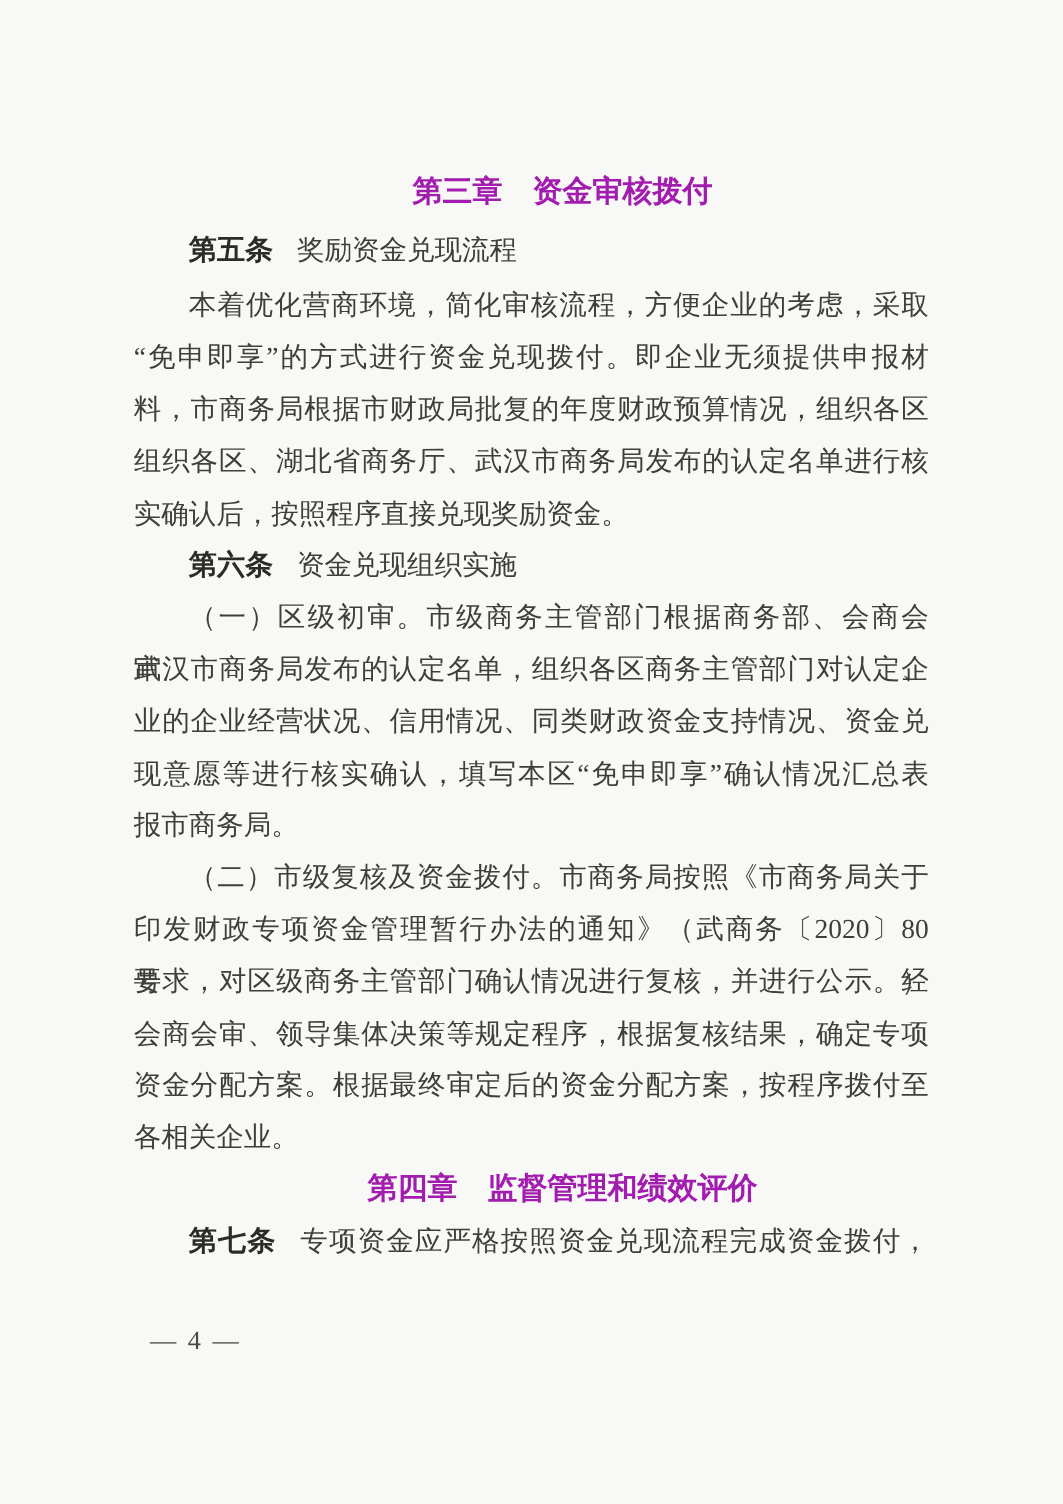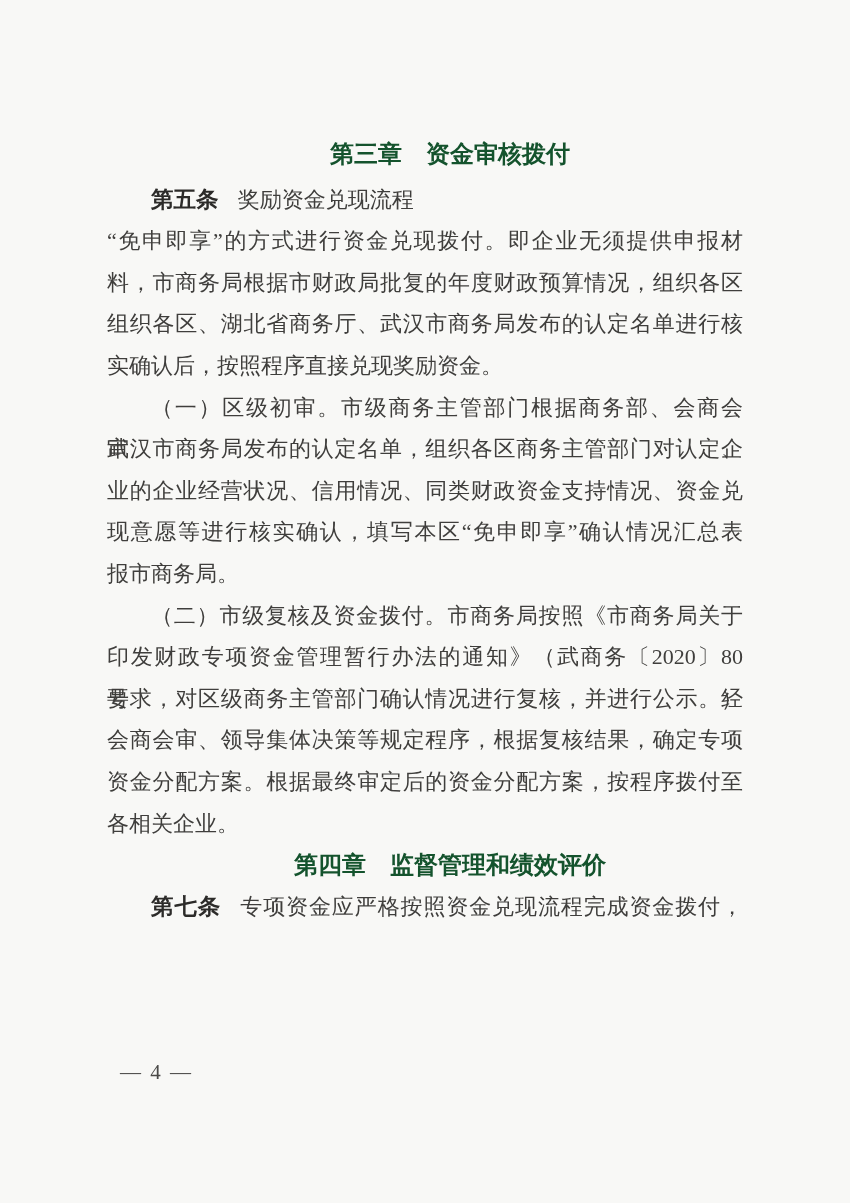--- a/index.html
+++ b/index.html
@@ -32,21 +32,21 @@
   }
   .indent { text-indent: 44px; }
   .sp4 { margin-top: 4px; }
   .sp3 { margin-top: 3px; }
   .chapter {
     text-align: center;
     text-align-last: center;
     font-family: "Liberation Sans", "DejaVu Sans", sans-serif;
     font-weight: bold;
     font-size: 24px;
-    color: #14532d;
+    color: #a21caf;
     margin-left: 50px;
   }
   .art-label {
     font-family: "Liberation Sans", "DejaVu Sans", sans-serif;
     font-weight: bold;
     font-size: 22.5px;
     color: #2c2b29;
     margin-right: 0.85em;
     text-align: center;
   }
@@ -67,25 +67,29 @@
 <div class="page">
   <div class="doc">
 
 
     <div class="line chapter sp4">第三章　资金审核拨付</div>
 
     <div class="line art-lead sp4">
       <span class="art-label">第五条</span><span>奖励资金兑现流程</span>
     </div>
 
+    <div class="line fill indent sp3">本着优化营商环境，简化审核流程，方便企业的考虑，采取</div>
     <div class="line fill">“免申即享”的方式进行资金兑现拨付。即企业无须提供申报材</div>
     <div class="line fill">料，市商务局根据市财政局批复的年度财政预算情况，组织各区</div>
     <div class="line fill">组织各区、湖北省商务厅、武汉市商务局发布的认定名单进行核</div>
     <div class="line">实确认后，按照程序直接兑现奖励资金。</div>
 
+    <div class="line art-lead">
+      <span class="art-label">第六条</span><span>资金兑现组织实施</span>
+    </div>
 
     <div class="line fill indent">（一）区级初审。市级商务主管部门根据商务部、会商会审、</div>
     <div class="line fill">武汉市商务局发布的认定名单，组织各区商务主管部门对认定企</div>
     <div class="line fill">业的企业经营状况、信用情况、同类财政资金支持情况、资金兑</div>
     <div class="line fill">现意愿等进行核实确认，填写本区“免申即享”确认情况汇总表</div>
     <div class="line">报市商务局。</div>
 
     <div class="line fill indent">（二）市级复核及资金拨付。市商务局按照《市商务局关于</div>
     <div class="line fill">印发财政专项资金管理暂行办法的通知》（武商务〔2020〕80号）</div>
     <div class="line fill">要求，对区级商务主管部门确认情况进行复核，并进行公示。经</div>

